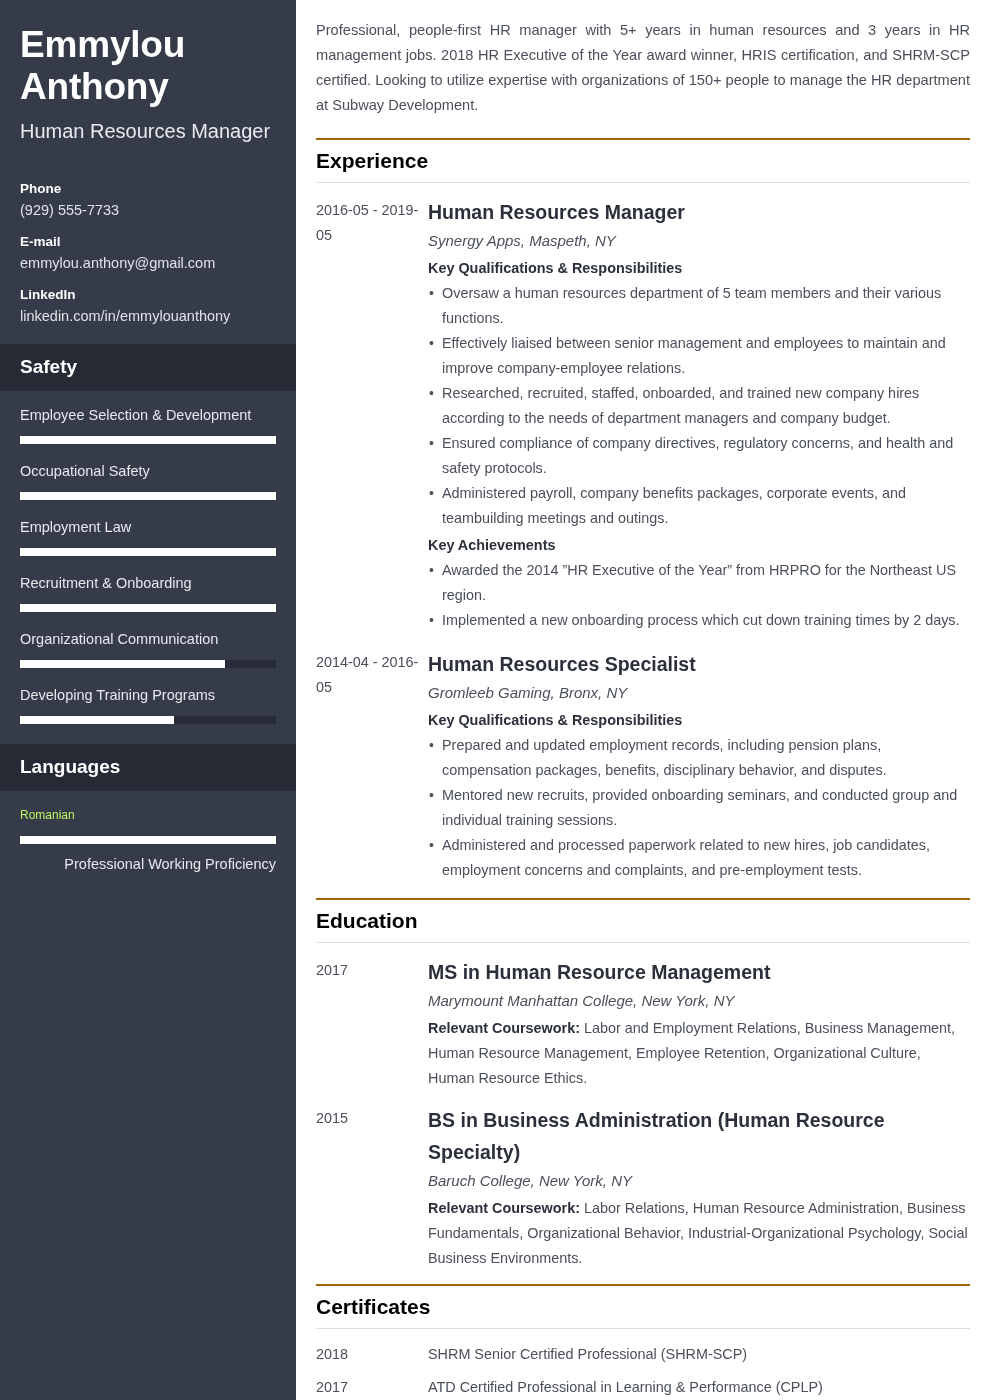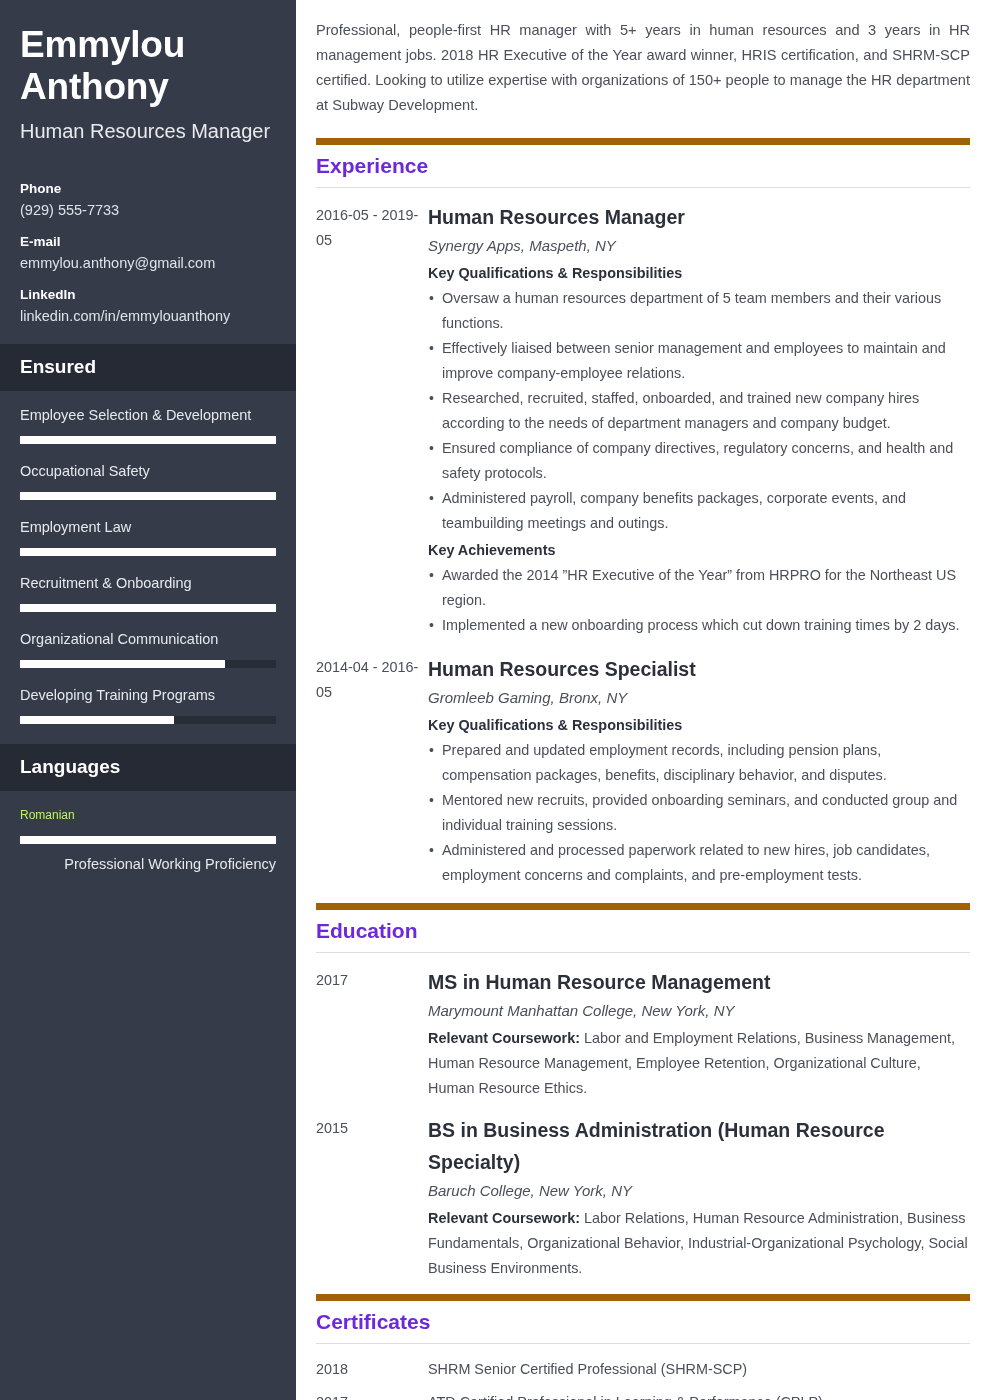--- a/index.html
+++ b/index.html
@@ -130,24 +130,24 @@
     color: #4a4f59;
     text-align: justify;
     margin: 4px 0 20px 0;
   }
 
   .section { margin-bottom: 2px; }
   .section-title {
     font-size: 21px;
     font-weight: bold;
     line-height: 28px;
-    color: #6d28d9;
+    color: #000000;
     margin: 0;
     padding: 7px 0 7px 0;
-    border-top: 7px solid #a16207;
+    border-top: 2px solid #a16207;
     border-bottom: 1px solid #dcdee2;
   }
 
   .entry {
     display: flex;
     align-items: flex-start;
     padding-top: 13px;
   }
   .entry-date {
     flex: 0 0 112px;
@@ -254,21 +254,21 @@
         <div class="contact-label">E-mail</div>
         <div class="contact-value">emmylou.anthony@gmail.com</div>
       </div>
       <div class="contact-item">
         <div class="contact-label">LinkedIn</div>
         <div class="contact-value">linkedin.com/in/emmylouanthony</div>
       </div>
     </div>
 
     <div class="side-band">
-      <h2>Ensured</h2>
+      <h2>Safety</h2>
     </div>
     <div class="side-body">
       <div class="skill">
         <div class="skill-name">Employee Selection &amp; Development</div>
         <div class="bar-track">
           <div class="bar-fill" style="width: 100%;"></div>
         </div>
       </div>
       <div class="skill">
         <div class="skill-name">Occupational Safety</div>

